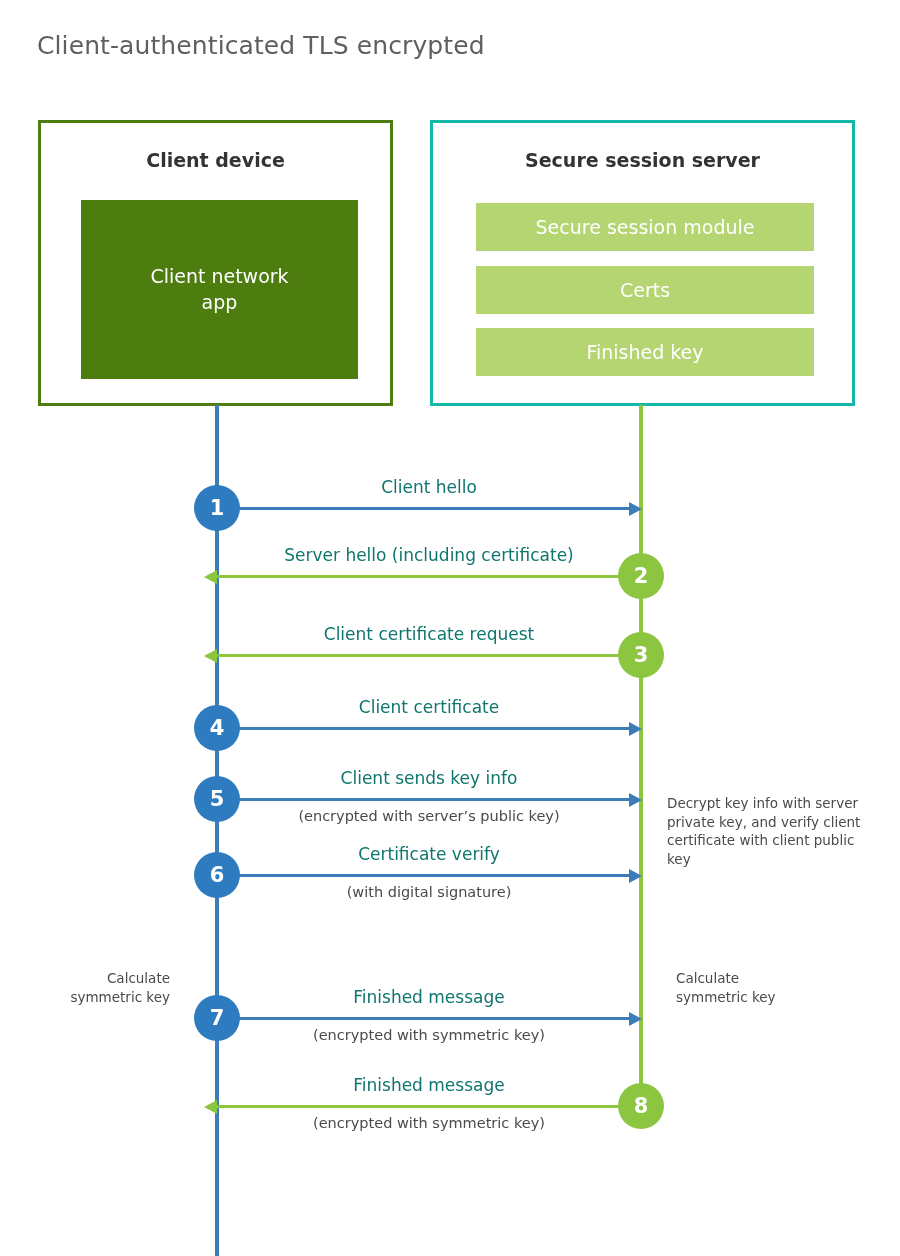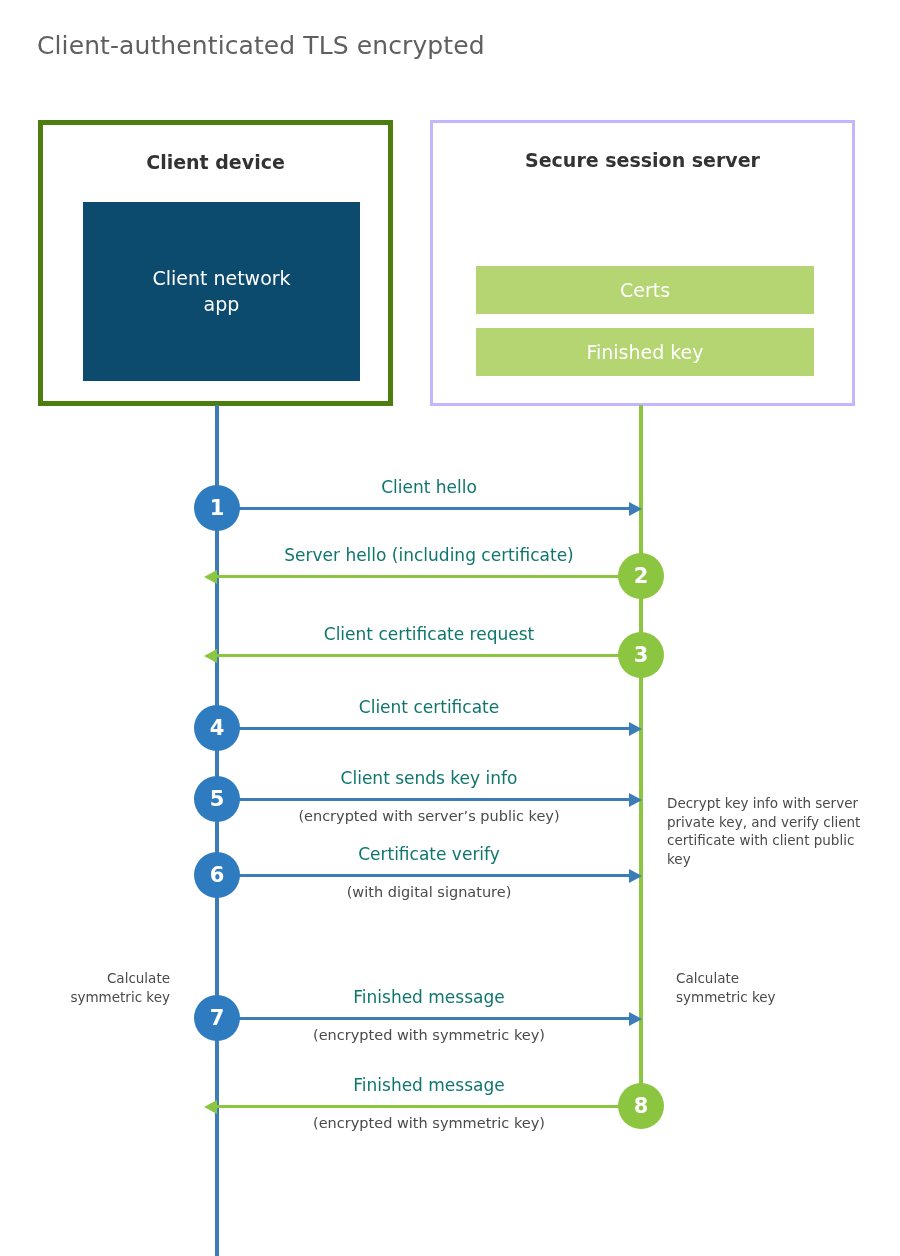--- a/index.html
+++ b/index.html
@@ -6,27 +6,27 @@
   body{width:900px;height:1256px;position:relative;overflow:hidden;
        font-family:"DejaVu Sans","Liberation Sans",sans-serif;
        -webkit-font-smoothing:antialiased;}
   #stage{position:absolute;left:0;top:0;width:900px;height:1256px;}
 
   .page-title{position:absolute;left:37px;top:31px;font-size:25px;
               color:#5f5f5f;font-weight:400;letter-spacing:.1px;white-space:nowrap;}
 
   
   .node-box{position:absolute;background:#ffffff;box-sizing:border-box;}
-  #client-box{left:38px;top:120px;width:355px;height:286px;border:5px solid #4d7c0f;}
-  #server-box{left:430px;top:120px;width:425px;height:286px;border:3px solid #c4b5fd;}
+  #client-box{left:38px;top:120px;width:355px;height:286px;border:3px solid #4d7c0f;}
+  #server-box{left:430px;top:120px;width:425px;height:286px;border:3px solid #14b8a6;}
   .node-title{position:absolute;left:0;right:0;top:26px;text-align:center;
               font-size:19px;font-weight:700;color:#333333;}
 
   .client-app{position:absolute;left:40px;top:77px;width:277px;height:179px;
-              background:#0c4a6e;display:flex;align-items:center;justify-content:center;
+              background:#4d7c0f;display:flex;align-items:center;justify-content:center;
               text-align:center;color:#ffffff;font-size:19px;line-height:1.32;font-weight:400;}
 
   .svr-bar{position:absolute;left:43px;width:338px;height:48px;background:#b4d572;
            display:flex;align-items:center;justify-content:center;
            color:#ffffff;font-size:19px;font-weight:400;}
   #svr-bar-0{top:80px;}
   #svr-bar-1{top:143px;}
   #svr-bar-2{top:205px;}
 
   
@@ -70,20 +70,21 @@
 
   <div class="page-title">Client-authenticated TLS encrypted</div>
 
   <div class="node-box" id="client-box">
     <div class="node-title">Client device</div>
     <div class="client-app">Client network<br>app</div>
   </div>
 
   <div class="node-box" id="server-box">
     <div class="node-title">Secure session server</div>
+    <div class="svr-bar" id="svr-bar-0">Secure session module</div>
     <div class="svr-bar" id="svr-bar-1">Certs</div>
     <div class="svr-bar" id="svr-bar-2">Finished key</div>
   </div>
 
   <div class="lifeline" id="client-lifeline"></div>
   <div class="lifeline" id="server-lifeline"></div>
 
   <div class="side-note" id="note-server-decrypt">Decrypt key info with server private key, and verify client certificate with client public key</div>
   <div class="side-note" id="note-client-symkey">Calculate<br>symmetric key</div>
   <div class="side-note" id="note-server-symkey">Calculate<br>symmetric key</div>

